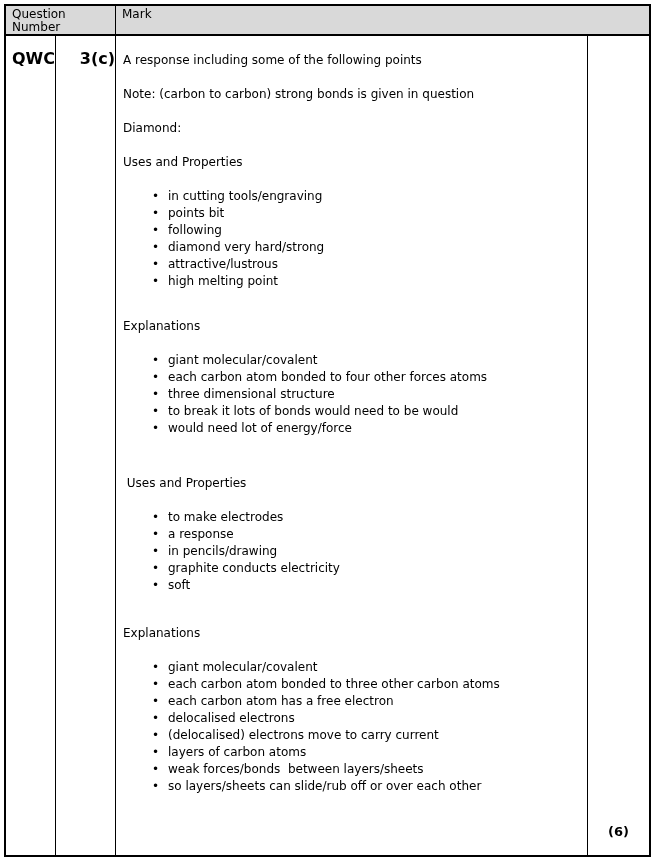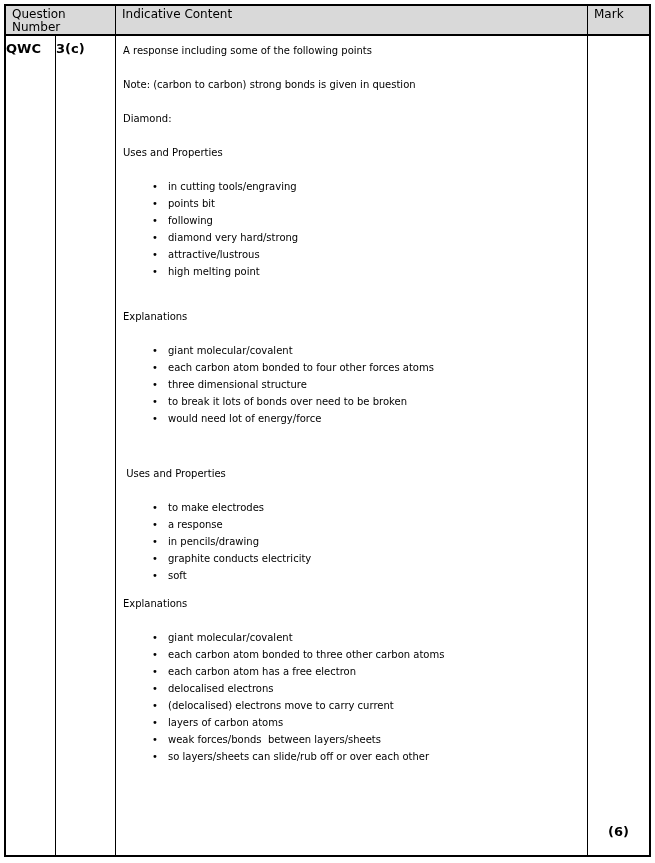--- a/index.html
+++ b/index.html
@@ -41,64 +41,63 @@
     flex:1 1 auto;
     min-height:0;
   }
   .tbody .cell{
     border-right:1px solid #000000;
     box-sizing:border-box;
     overflow:hidden;
   }
   .tbody .cell:last-child{border-right:none;}
   .qwc-cell,.qid-cell{
-    font-weight:bold;font-size:13px;
-    text-align:left;padding-top:5px;
+    font-weight:bold;font-size:16px;
+    text-align:right;padding-top:13px;
   }
   .content-cell{
-    padding:6px 4px 0 7px;
-    font-size:10px;line-height:17px;
+    padding:16px 4px 0 7px;
+    font-size:12px;line-height:17px;
   }
   .content-cell .p{
     margin:0 0 17px 0;
     white-space:pre-wrap;
   }
   ul.bullets{
     margin:0;padding:0;list-style:none;
   }
   ul.bullets li{
     position:relative;
     padding-left:45px;
     white-space:pre-wrap;
   }
   ul.bullets li::before{
     content:"\2022";
     position:absolute;left:29px;top:0;
   }
   ul.u-diamond-uses{margin-bottom:28px;}
   ul.u-diamond-expl{margin-bottom:38px;}
-  ul.u-graphite-uses{margin-bottom:11px;}
+  ul.u-graphite-uses{margin-bottom:31px;}
   ul.u-graphite-expl{margin-bottom:0;}
   .mark-cell{
     display:flex;
     align-items:flex-end;
     justify-content:center;
     padding-bottom:16px;
     font-weight:bold;font-size:13px;
   }
 </style>
 </head>
 <body>
 
 <div class="page">
   <div class="ms-table">
 
     <div class="thead">
       <div class="cell">Question Number</div>
-      <div class="cell">Indicative Content</div>
       <div class="cell">Mark</div>
     </div>
 
     <div class="tbody">
 
       <div class="cell qwc-cell">QWC</div>
 
       <div class="cell qid-cell">3(c)</div>
 
       <div class="cell content-cell">
@@ -114,21 +113,21 @@
           <li>diamond very hard/strong</li>
           <li>attractive/lustrous</li>
           <li>high melting point</li>
         </ul>
 
         <div class="p">Explanations</div>
         <ul class="bullets u-diamond-expl">
           <li>giant molecular/covalent</li>
           <li>each carbon atom bonded to four other forces atoms</li>
           <li>three dimensional structure</li>
-          <li>to break it lots of bonds over need to be broken</li>
+          <li>to break it lots of bonds would need to be would</li>
           <li>would need lot of energy/force</li>
         </ul>
 
         <div class="p"> Uses and Properties</div>
         <ul class="bullets u-graphite-uses">
           <li>to make electrodes</li>
           <li>a response</li>
           <li>in pencils/drawing</li>
           <li>graphite conducts electricity</li>
           <li>soft</li>

